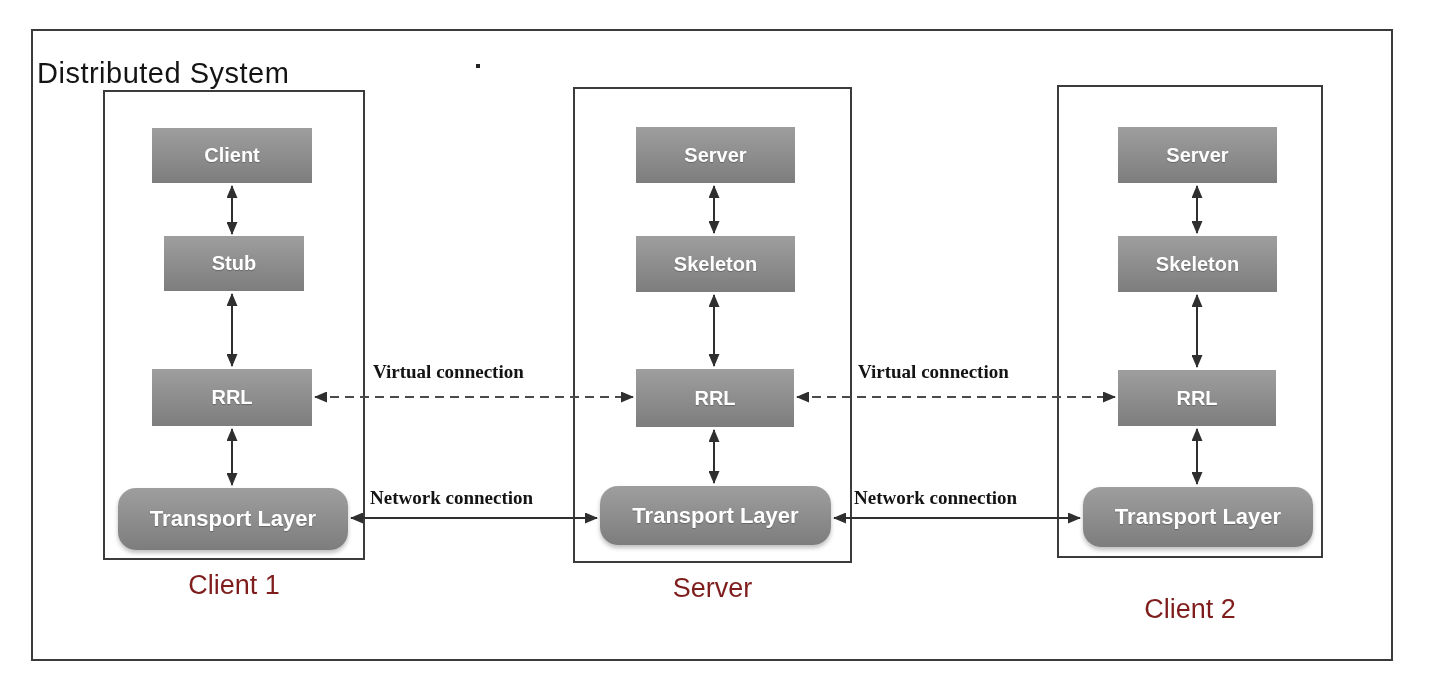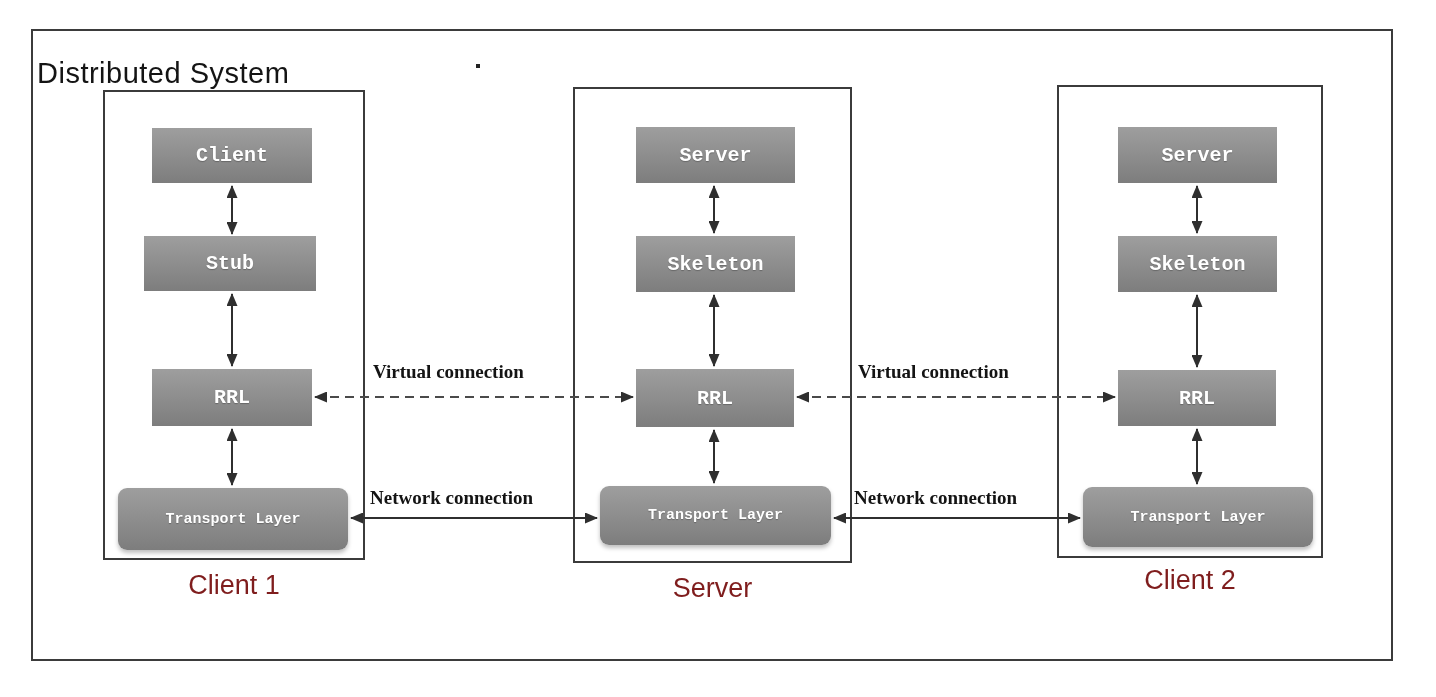--- a/index.html
+++ b/index.html
@@ -26,35 +26,35 @@
   }
   .col-client1 { left: 103px; top: 90px;  width: 262px; height: 470px; }
   .col-server  { left: 573px; top: 87px;  width: 279px; height: 476px; }
   .col-client2 { left: 1057px; top: 85px; width: 266px; height: 473px; }
   .col-label {
     position: absolute; text-align: center;
     font-size: 27px; color: #7f1d1d;
   }
   .lbl-client1 { left: 103px; top: 570px; width: 262px; }
   .lbl-server  { left: 573px; top: 573px; width: 279px; }
-  .lbl-client2 { left: 1057px; top: 565px; width: 266px; }
+  .lbl-client2 { left: 1057px; top: 594px; width: 266px; }
   .node {
     position: absolute;
     display: flex; align-items: center; justify-content: center;
     background: linear-gradient(180deg, #9e9e9e 0%, #8c8c8c 55%, #7d7d7d 100%);
-    color: #ffffff; font-family: Liberation Mono, monospace;
+    color: #ffffff; font-family: Liberation Sans, sans-serif;
     font-weight: bold; font-size: 20px; text-shadow: 0 1px 1px rgba(0,0,0,0.25);
   }
   .node.rounded {
-    border-radius: 9px; font-size: 15px;
+    border-radius: 18px; font-size: 22px;
     box-shadow: 0 3px 4px rgba(0,0,0,0.25);
   }
   
   .n-client   { left: 152px; top: 128px; width: 160px; height: 55px; }
-  .n-stub     { left: 144px; top: 236px; width: 172px; height: 55px; }
+  .n-stub     { left: 164px; top: 236px; width: 140px; height: 55px; }
   .n-rrl1     { left: 152px; top: 369px; width: 160px; height: 57px; }
   .n-tl1      { left: 118px; top: 488px; width: 230px; height: 62px; }
   
   .n-server2  { left: 636px; top: 127px; width: 159px; height: 56px; }
   .n-skel2    { left: 636px; top: 236px; width: 159px; height: 56px; }
   .n-rrl2     { left: 636px; top: 369px; width: 158px; height: 58px; }
   .n-tl2      { left: 600px; top: 486px; width: 231px; height: 59px; }
   
   .n-server3  { left: 1118px; top: 127px; width: 159px; height: 56px; }
   .n-skel3    { left: 1118px; top: 236px; width: 159px; height: 56px; }

